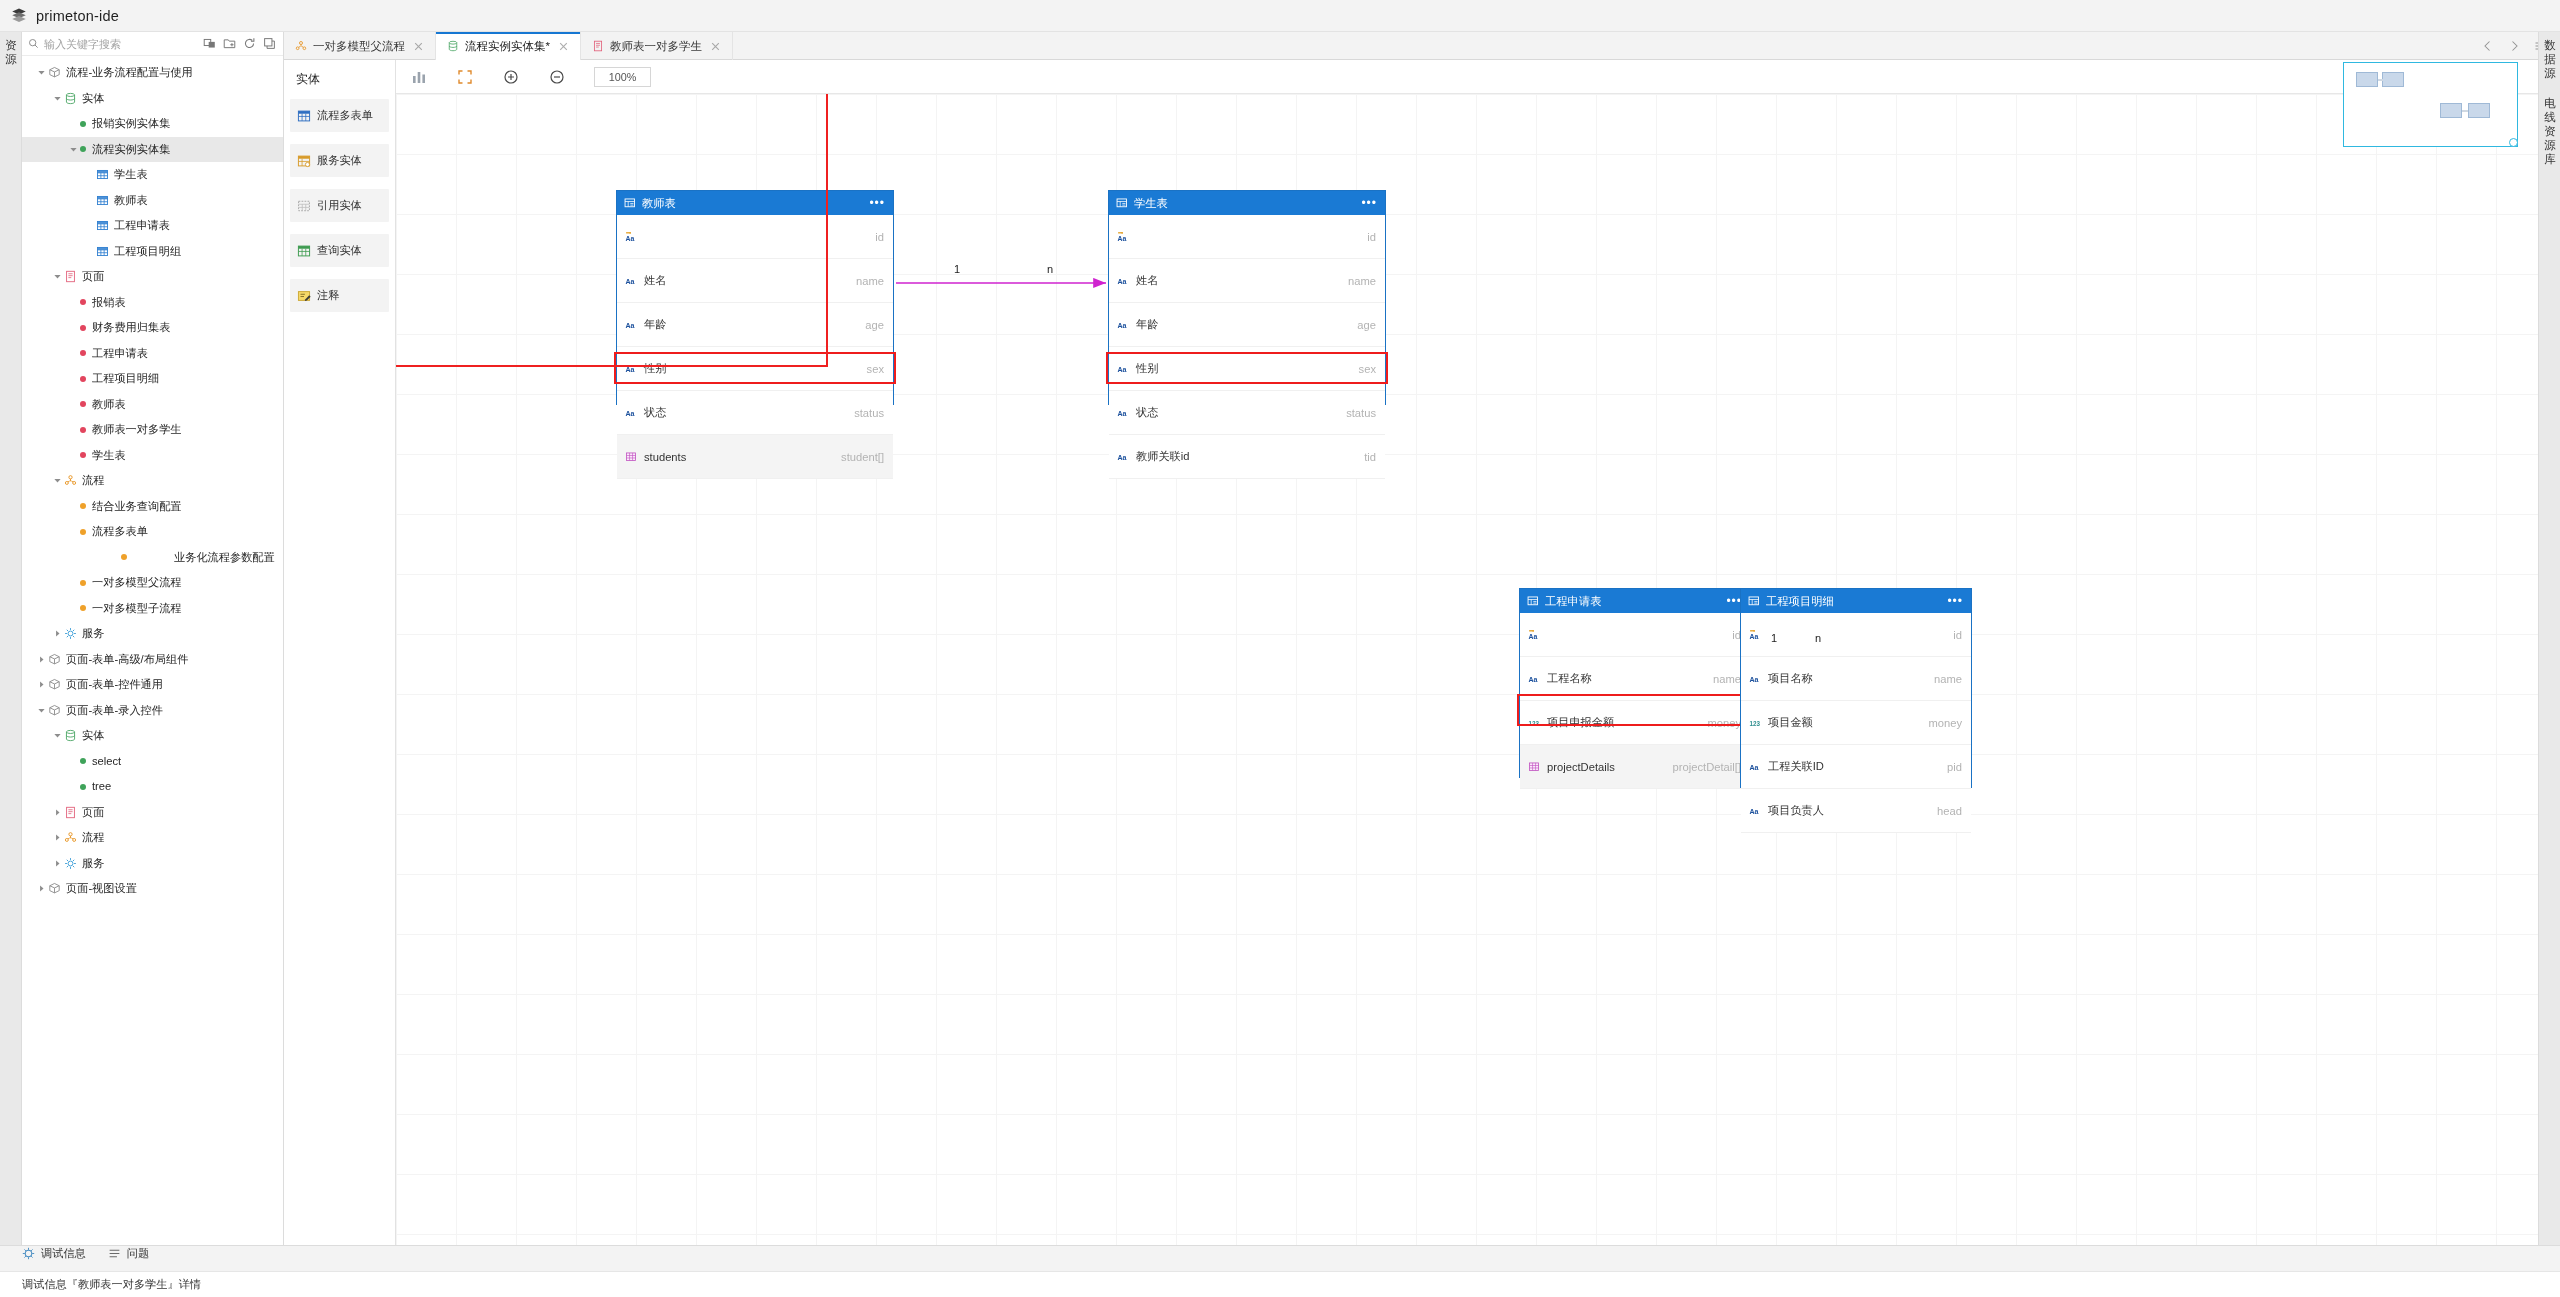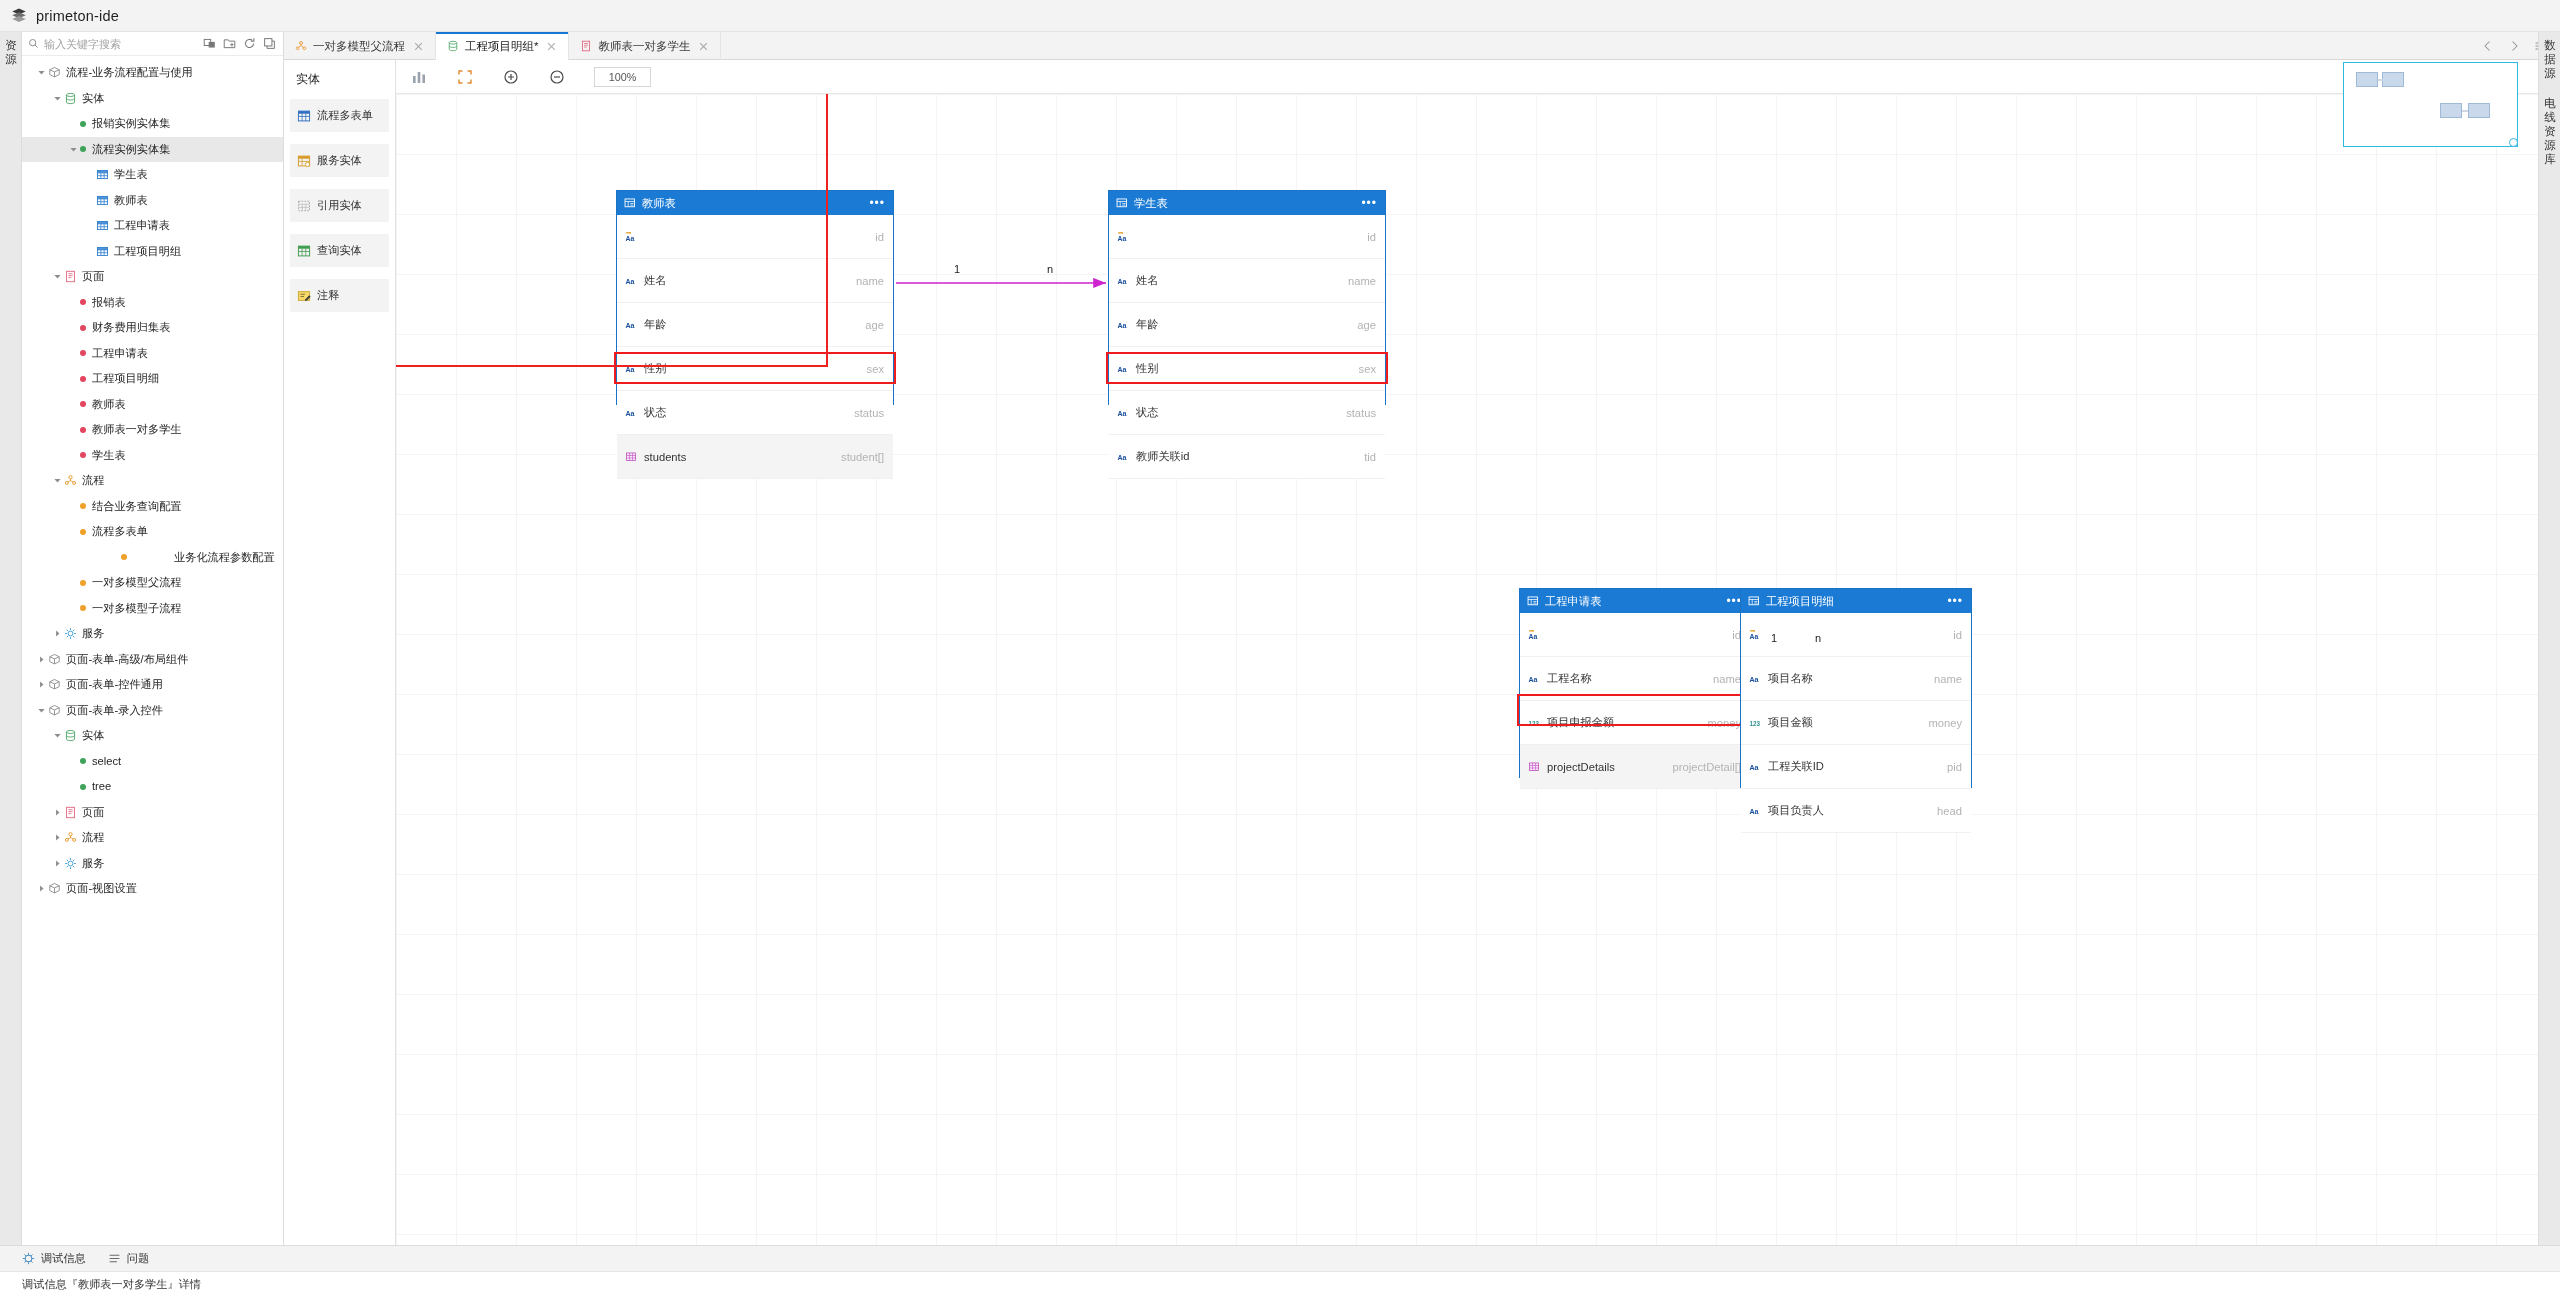--- a/index.html
+++ b/index.html
@@ -174,21 +174,21 @@
     position:absolute; right:0; top:32px; width:22px; height:1233px;
     background:#e9e9e9; border-left:1px solid #dcdcdc;
   }
   .rrail-group { position:absolute; left:3px; width:16px; font-size:11.5px;
     color:#333; line-height:14px; text-align:center; }
 
   
   .botbar {
     position:absolute; left:0; bottom:26px; width:2560px; height:26px;
     background:#f3f3f3; border-top:1px solid #dcdcdc;
-    display:flex; align-items:center; padding-left:22px; gap:22px;
+    display:flex; align-items:flex-start; padding-left:22px; gap:22px;
   }
   .bot-item { display:flex; align-items:center; gap:6px; font-size:11.2px; color:#333; cursor:pointer; }
   .bot-ico { width:13px; height:13px; }
   .statusbar {
     position:absolute; left:0; bottom:0; width:2560px; height:26px;
     background:#fff; border-top:1px solid #e6e6e6;
     display:flex; align-items:center; padding-left:22px;
     font-size:11.2px; color:#333;
   }
 </style>
@@ -508,21 +508,21 @@
         <svg class="tab-close" viewBox="0 0 12 12">
           <path d="M2.4 2.4 9.6 9.6M9.6 2.4 2.4 9.6" stroke="#6a6a6a" stroke-width="1.2"></path>
         </svg>
       </div>
       <div class="tab active">
         <svg viewBox="0 0 16 16" class="tab-ico">
           <ellipse cx="8" cy="3.6" rx="5" ry="1.9" fill="none" stroke="#4aa564" stroke-width="1.1"></ellipse>
           <path d="M3 3.6v8.8c0 1 2.2 1.9 5 1.9s5-.9 5-1.9V3.6" fill="none" stroke="#4aa564" stroke-width="1.1"></path>
           <path d="M3 8c0 1 2.2 1.9 5 1.9s5-.9 5-1.9" fill="none" stroke="#4aa564" stroke-width="1.1"></path>
         </svg>
-        <span>工程项目明组*</span>
+        <span>流程实例实体集*</span>
         <svg class="tab-close" viewBox="0 0 12 12">
           <path d="M2.4 2.4 9.6 9.6M9.6 2.4 2.4 9.6" stroke="#6a6a6a" stroke-width="1.2"></path>
         </svg>
       </div>
       <div class="tab">
         <svg viewBox="0 0 16 16" class="tab-ico">
           <rect x="3.2" y="1.6" width="9.6" height="12.8" fill="none" stroke="#e2607a" stroke-width="1.1"></rect>
           <path d="M5.4 4.6h5.2M5.4 7h5.2M5.4 9.4h3.6" stroke="#e2607a" stroke-width="1"></path>
         </svg>
         <span>教师表一对多学生</span>

